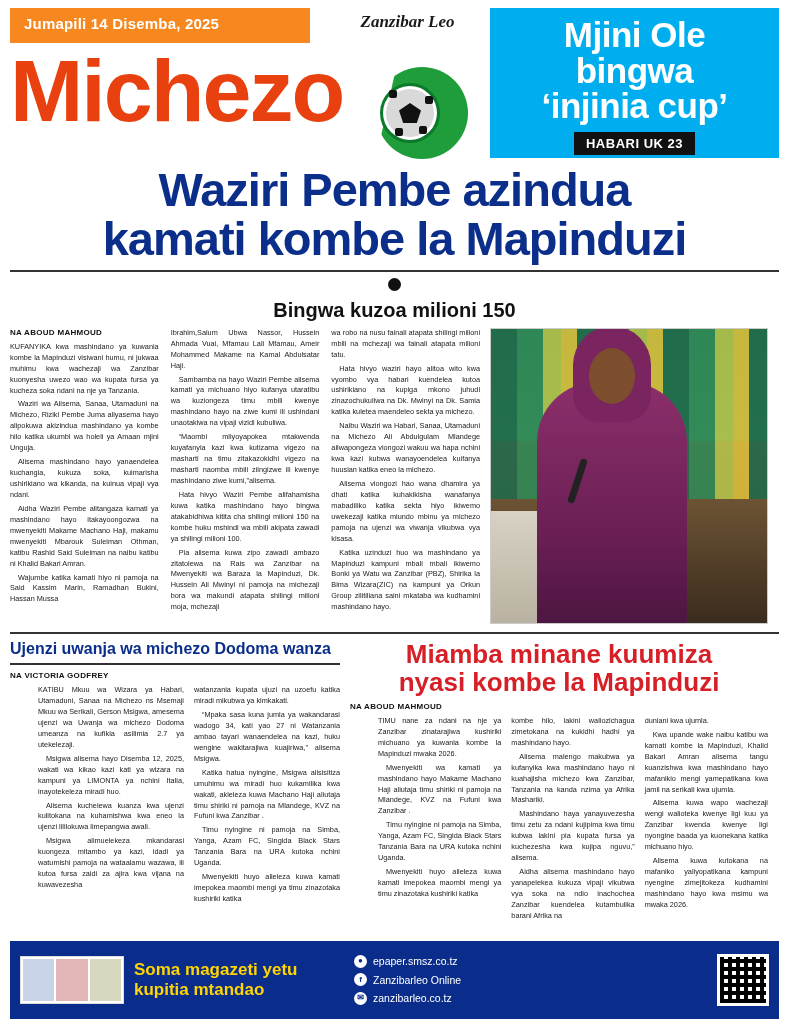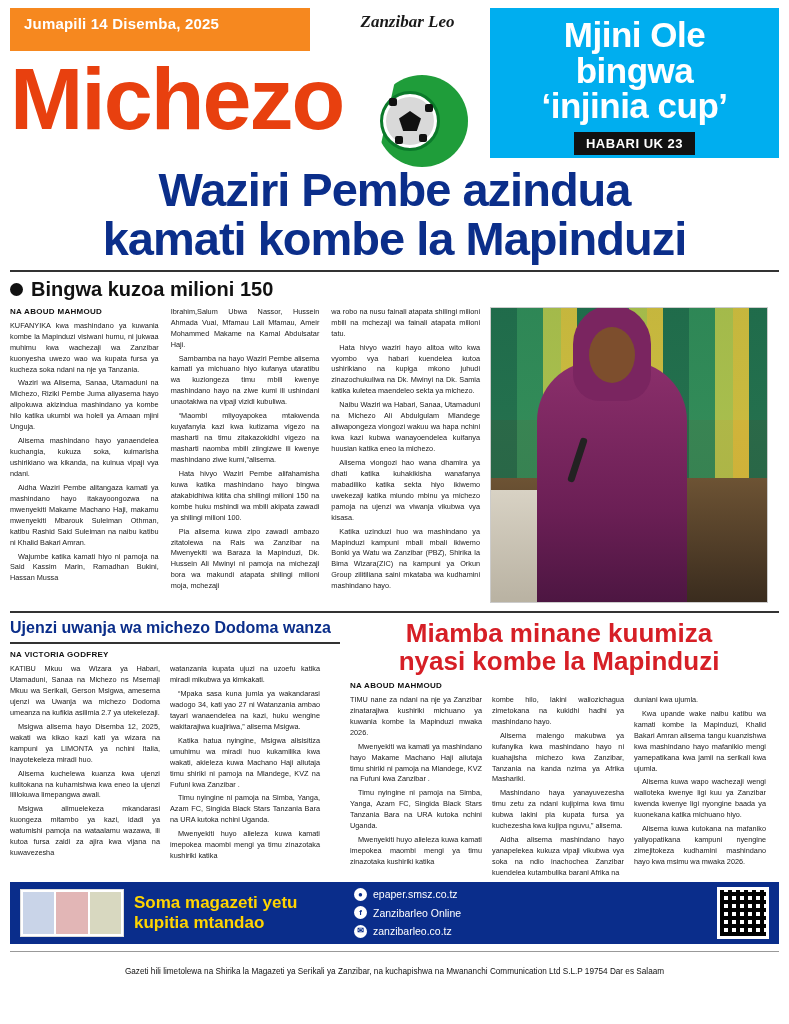--- a/index.html
+++ b/index.html
@@ -10,21 +10,21 @@
     color:#111;
     overflow:hidden;
   }
   .page { width:789px; height:1024px; position:relative; padding:8px 10px; }
 
   
   .masthead { display:flex; height:150px; gap:0; }
   .mast-left { width:480px; position:relative; }
   .date-bar {
     background:#F6881F; color:#fff; font-weight:bold; font-size:15px;
-    padding:7px 12px 19px 14px; display:inline-block; letter-spacing:.2px;
+    padding:7px 12px 11px 14px; display:inline-block; letter-spacing:.2px;
     position:relative; width:300px;
   }
   .brandline {
     position:absolute; left:310px; top:4px; width:175px; text-align:center;
   }
   .brandline .brand {
     font-family:"Liberation Serif", serif; font-style:italic; font-weight:bold;
     font-size:17px; color:#1a1a1a;
   }
   .michezo-wrap { position:relative; margin-top:6px; }
@@ -71,21 +71,21 @@
 
   
   .headline {
     text-align:center; color:#0B2E8A; font-weight:bold;
     font-size:47px; line-height:1.04; margin:8px 0 4px;
     letter-spacing:-1px;
   }
   .rule { height:2px; background:#333; margin:6px 0 6px; }
 
   
-  .subhead { display:flex; align-items:center; gap:8px; margin:2px 0 6px; }
+  .subhead { display:flex; align-items:center; gap:8px; margin:2px 0 6px;flex-direction:column; }
   .bullet { width:13px; height:13px; background:#111; border-radius:50%; }
   .subhead .txt { font-size:20px; font-weight:bold; color:#111; }
 
   
   .lead { display:flex; gap:10px; }
   .lead-cols { display:flex; gap:12px; width:470px; }
   .col { width:150px; }
   .byline { font-size:8px; font-weight:bold; color:#111; margin-bottom:5px; letter-spacing:.3px; }
   p.body {
     font-size:7.3px; line-height:1.5; text-align:justify; color:#1a1a1a;
@@ -139,27 +139,27 @@
   .lower-left { width:330px; }
   .lower-right { width:418px; }
   .sub-headline-blue {
     color:#0B2E8A; font-weight:bold; font-size:16px; line-height:1.15;
     border-bottom:2px solid #333; padding-bottom:5px; margin-bottom:6px;
   }
   .sub-headline-red {
     color:#D61F26; font-weight:bold; font-size:26px; line-height:1.08;
     text-align:center; margin-bottom:6px;
   }
-  .cols3 { display:flex; gap:10px; }
+  .cols3 { display:flex; gap:10px;margin-left:28px; }
   .col-s { width:150px; }
   .col-r { width:132px; }
 
   
   .adbar {
-    margin-top:0; height:62px; background:#0A2D8B; color:#fff;
+    margin-top:16px; height:78px; background:#0A2D8B; color:#fff;
     display:flex; align-items:center; padding:0 10px; gap:10px; position:relative;
   }
   .ad-papers {
     width:104px; height:48px; background:#fff; border:1px solid #ddd;
     display:flex; gap:2px; padding:2px; align-items:flex-end;
   }
   .ad-papers i { display:block; flex:1; background:#c9d4e8; height:100%; }
   .ad-papers i:nth-child(2){ background:#e2b6b6; }
   .ad-papers i:nth-child(3){ background:#d8d8c0; }
   .ad-slogan { font-weight:bold; font-size:17px; line-height:1.15; color:#FFD400; width:210px; }

